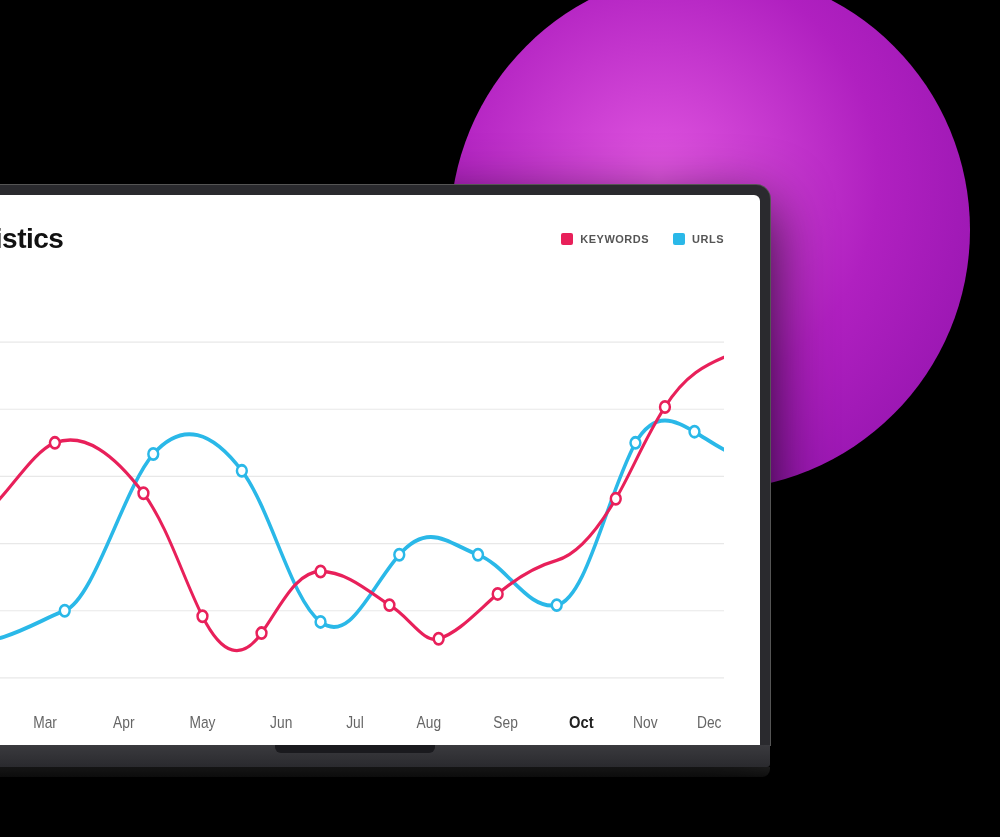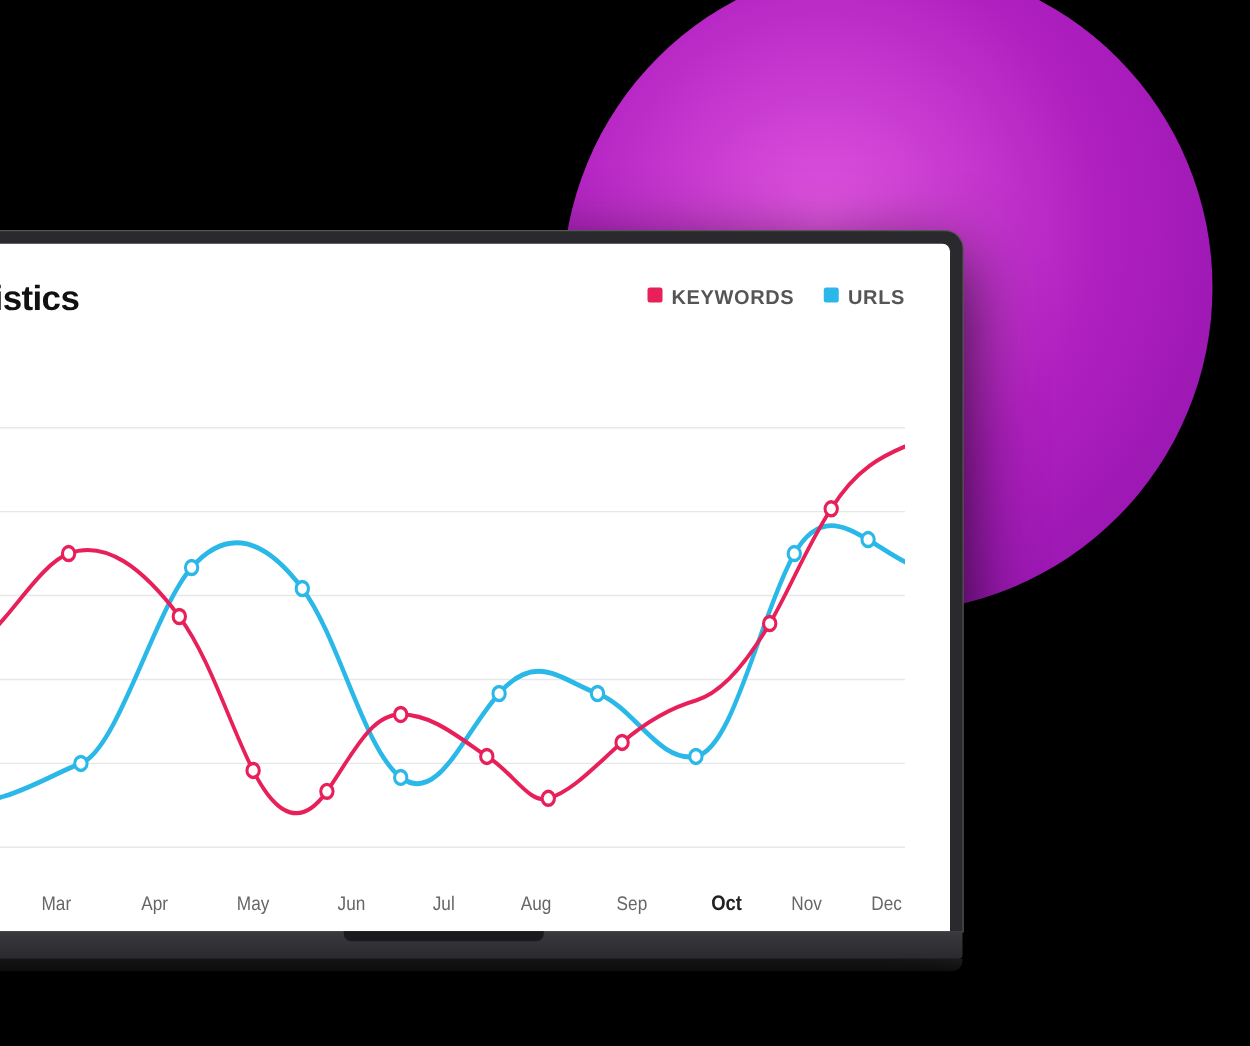--- a/index.html
+++ b/index.html
@@ -98,21 +98,21 @@
     .legend {
       display: flex;
       gap: 24px;
       align-items: center;
     }
 
     .legend-item {
       display: flex;
       align-items: flex-start;
       gap: 7px;
-      font-size: 16px;
+      font-size: 11px;
       font-weight: 600;
       color: #555;
       letter-spacing: 0.5px;
     }
 
     .legend-dot {
       width: 12px;
       height: 12px;
       border-radius: 2px;
     }

